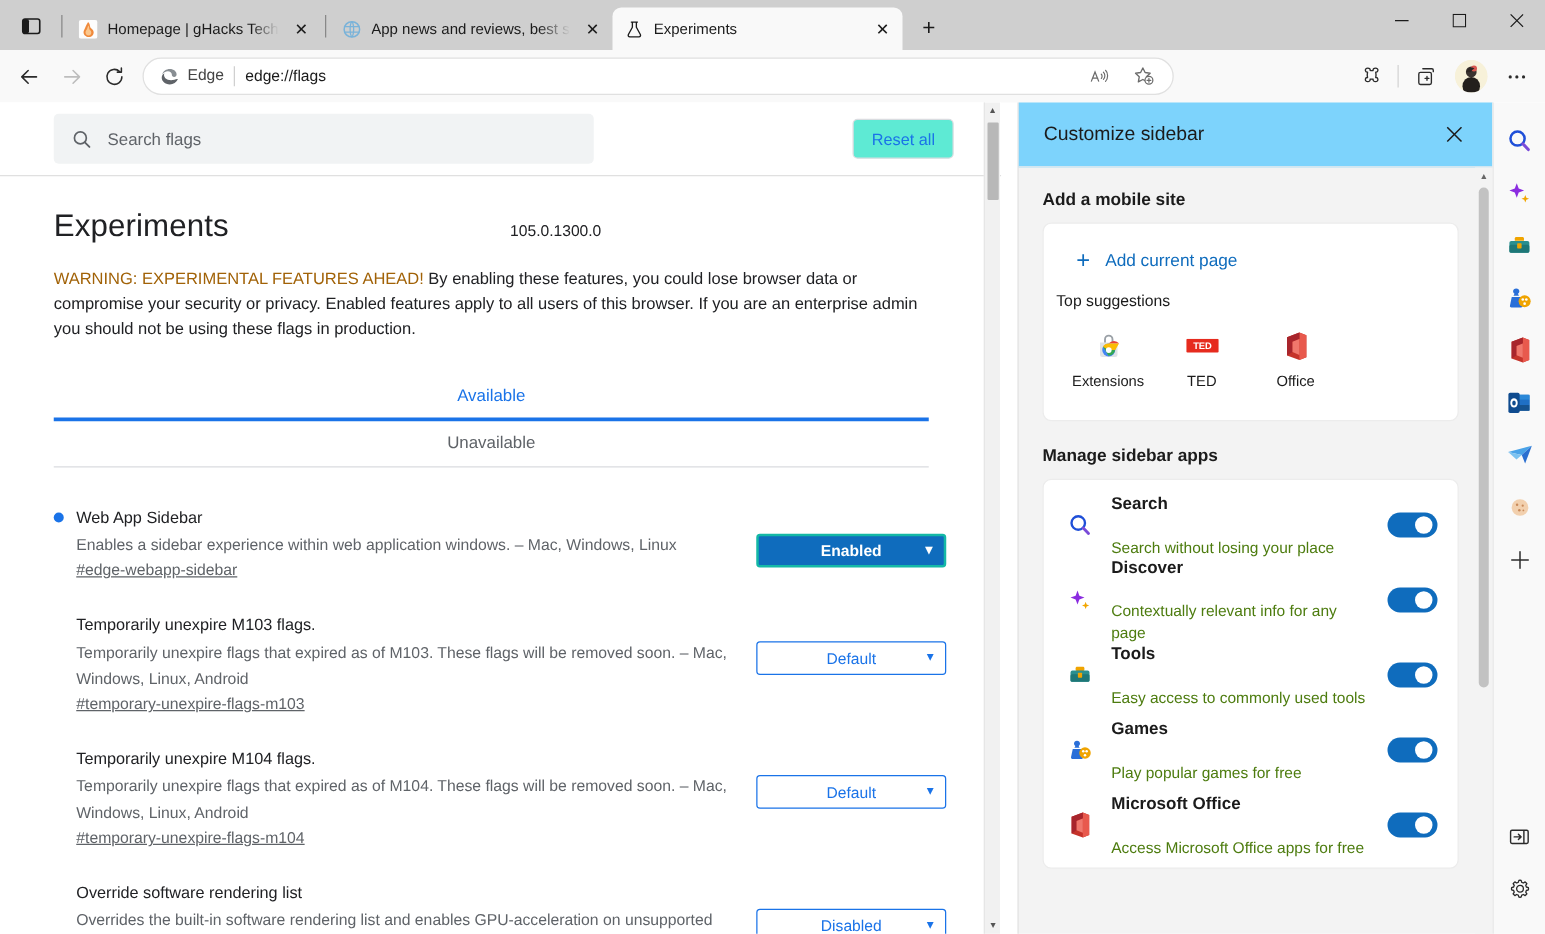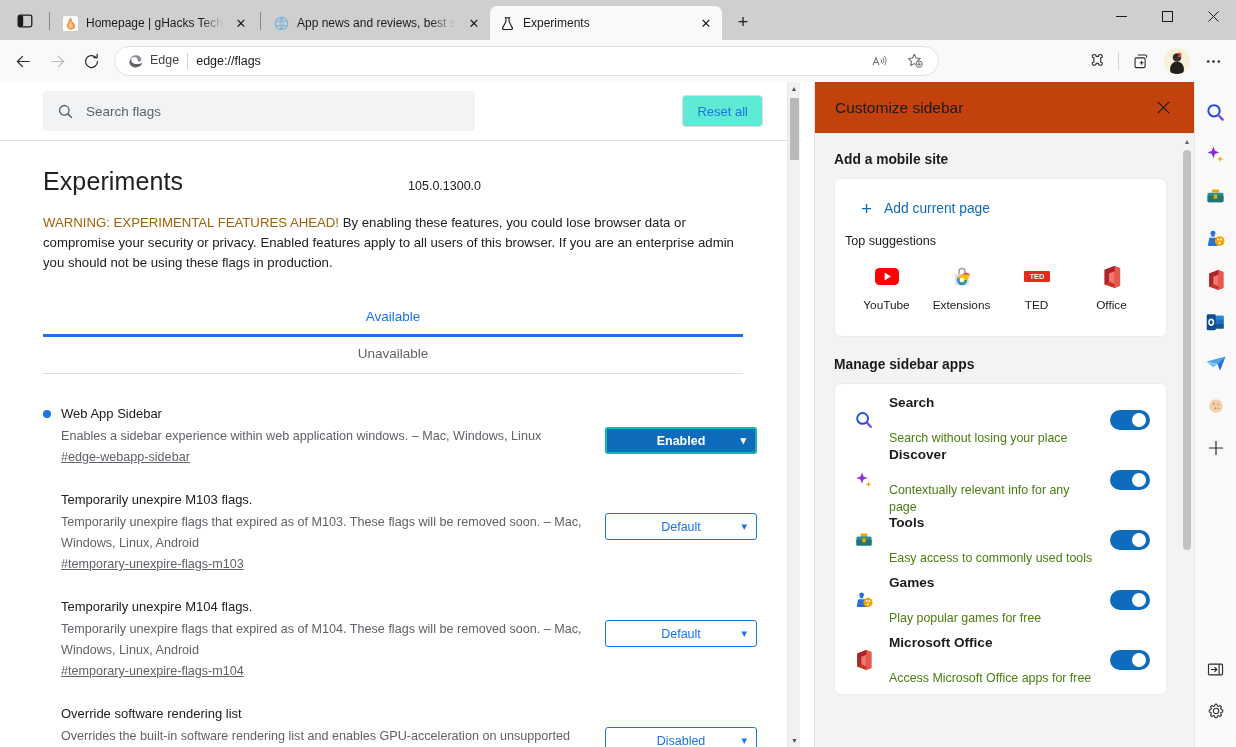--- a/index.html
+++ b/index.html
@@ -167,21 +167,21 @@
   .page-scroll .thumb {
     position: absolute; left: 2px; width: 9px; background: #b8b8b8; border-radius: 1px;
   }
 
   
   .sidepanel {
     position: absolute; top: 82px; left: 814px; width: 380px; height: 665px;
     background: #f3f3f3; border-left: 1px solid #e3e3e3;
   }
   .sp-header {
-    height: 52px; background: #c2410c; display: flex; align-items: center;
+    height: 52px; background: #7dd3fc; display: flex; align-items: center;
     padding: 0 16px 0 20px; border-bottom: 1px solid #ededed;
   }
   .sp-title { font-size: 15.5px; color: #1b1b1b; font-weight: 400; }
   .sp-close {
     margin-left: auto; width: 30px; height: 30px; border-radius: 4px;
     display: flex; align-items: center; justify-content: center;
     font-size: 15px; color: #1b1b1b; cursor: pointer;
   }
   .sp-body {
     position: absolute; top: 52px; left: 0; width: 380px; height: 613px;
@@ -506,29 +506,20 @@
     <div class="sp-section-title">Add a mobile site</div>
 
     <div class="sp-card">
       <div class="add-current">
         <span class="add-plus">+</span>
         <span class="add-current-label">Add current page</span>
       </div>
       <div class="top-sugg">Top suggestions</div>
       <div class="sugg-grid">
 
-        <div class="sugg">
-          <span class="sugg-icon">
-            <svg width="24" height="18" viewBox="0 0 24 18">
-              <rect width="24" height="17" rx="4.5" fill="#ff0000"></rect>
-              <path d="M9.6 4.6l6.4 3.9-6.4 3.9z" fill="#fff"></path>
-            </svg>
-          </span>
-          <span class="sugg-label">YouTube</span>
-        </div>
 
         <div class="sugg">
           <span class="sugg-icon">
             <svg width="24" height="24" viewBox="0 0 24 24">
               <path d="M5 9h14v9.5a2 2 0 0 1-2 2H7a2 2 0 0 1-2-2z" fill="#dfe3e6"></path>
               <path d="M9 9V6.5a3 3 0 0 1 6 0V9" fill="none" stroke="#9aa0a6" stroke-width="1.5"></path>
               <circle cx="12" cy="15" r="5.2" fill="#4285f4"></circle>
               <path d="M12 9.8h8.3A5.2 5.2 0 0 0 12 9.8z" fill="#ea4335"></path>
               <path d="M7.5 12.3l4.2 7.3A5.2 5.2 0 0 0 16.5 12z" fill="#34a853"></path>
               <path d="M7.4 12.4A5.2 5.2 0 0 1 12 9.8h8.2l-3 5.2h-5.2z" fill="#fbbc05"></path>

